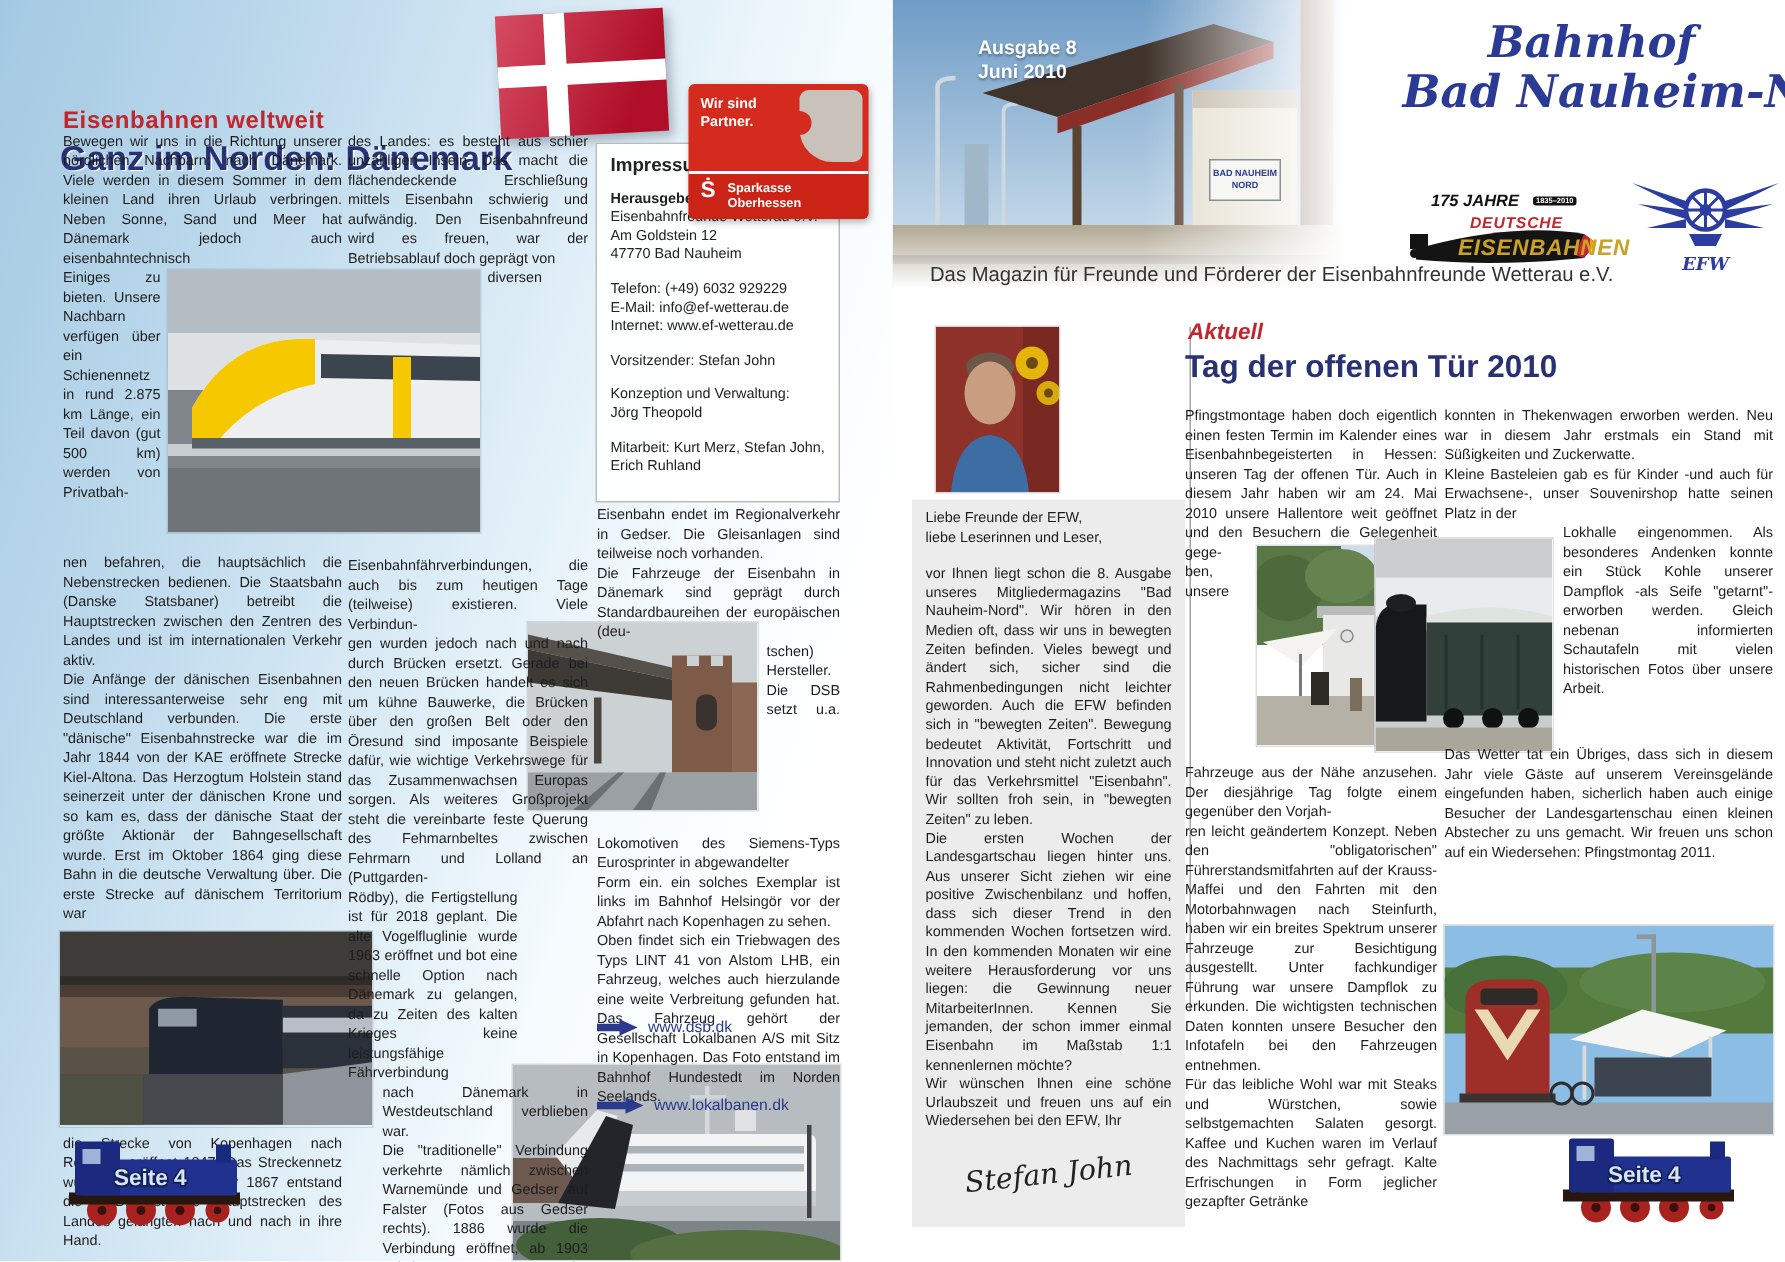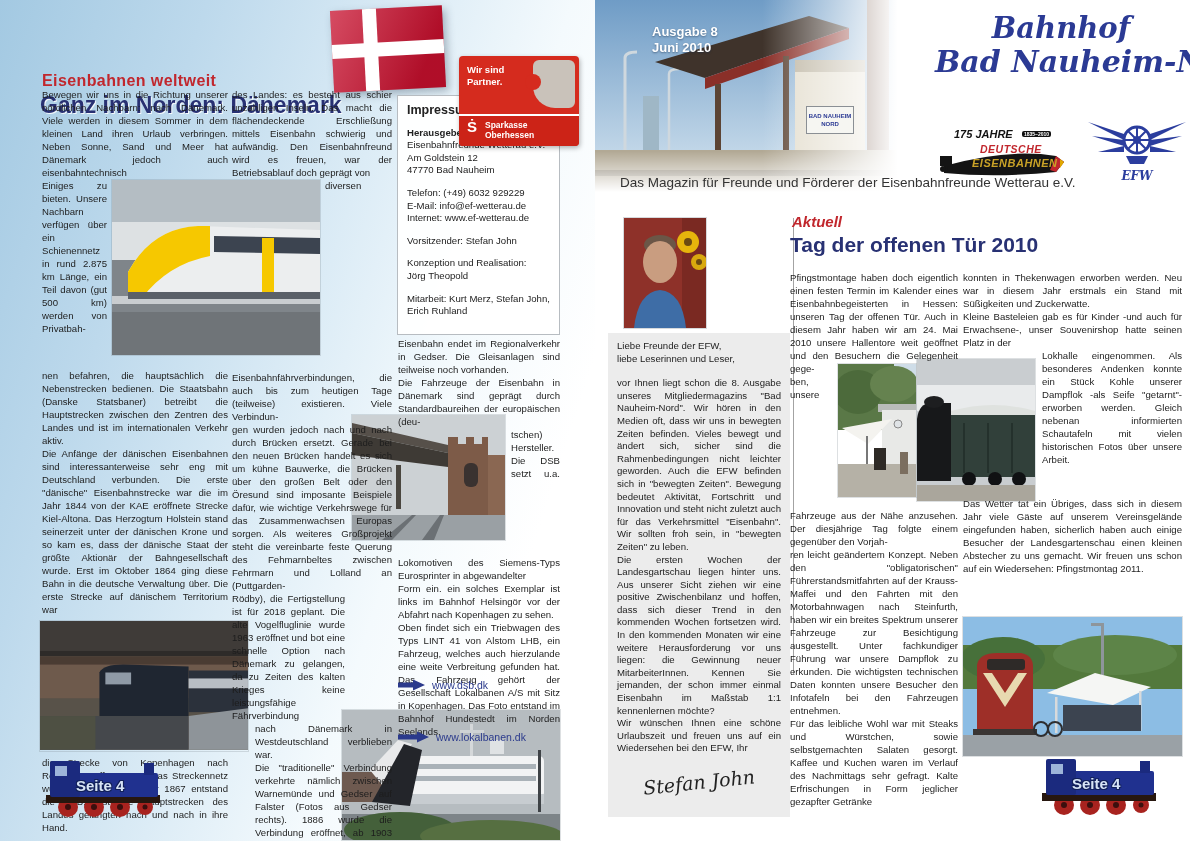--- a/index.html
+++ b/index.html
@@ -61,21 +61,21 @@
     color:#2b3a94;font-size:6px;font-weight:bold;text-align:center;line-height:8px;padding-top:5px;box-sizing:border-box;}
   .hdr-fade{position:absolute;left:595px;top:0;width:322px;height:194px;pointer-events:none;
     background:linear-gradient(90deg,rgba(255,255,255,0) 52%,#fff 94%),linear-gradient(180deg,rgba(255,255,255,0) 78%,#fff 99%);}
   .tagline{position:absolute;left:620px;top:175px;font-size:13.5px;color:#333;}
   
   .logo175{position:absolute;left:938px;top:126px;width:130px;height:58px;}
   .logo175 svg{position:absolute;inset:0;}
   .logo175 .t1{position:absolute;left:16px;top:2px;font-size:11px;font-weight:bold;font-style:italic;color:#111;white-space:nowrap;}
   .logo175 .t1b{position:absolute;left:84px;top:5px;font-size:5px;font-weight:bold;color:#fff;background:#111;padding:0 2px;border-radius:2px;}
   .logo175 .t2{position:absolute;left:42px;top:17px;font-size:10.5px;font-weight:bold;font-style:italic;color:#c1272d;letter-spacing:.5px;}
-  .logo175 .t3{position:absolute;left:34px;top:31px;font-size:11px;font-weight:bold;font-style:italic;color:#c9a227;letter-spacing:.5px;}
+  .logo175 .t3{position:absolute;left:34px;top:31px;font-size:15px;font-weight:bold;font-style:italic;color:#c9a227;letter-spacing:.5px;}
   
   .efw{position:absolute;left:1086px;top:112px;width:102px;height:78px;}
   
   .editorial{position:absolute;left:608px;top:218px;width:182px;}
   .portrait{position:relative;margin-left:16px;width:82px;height:110px;overflow:hidden;box-shadow:0 0 0 1px rgba(120,130,140,.3);}
   .portrait svg{display:block;width:100%;height:100%;}
   .edi-box{margin-top:5px;background:#ececec;padding:7px 9px 10px 9px;font-size:9.6px;line-height:12.6px;
     text-align:justify;color:#1d1d1d;}
   .edi-box .sal{text-align:left;}
   .edi-box .gap{margin-top:12px;}
@@ -202,21 +202,21 @@
     <div class="impressum">
       <div class="ttl">Impressum</div>
       <div class="b">Herausgeber:</div>
       <div>Eisenbahnfreunde Wetterau e.V.</div>
       <div>Am Goldstein 12</div>
       <div>47770 Bad Nauheim</div>
       <div class="grp">Telefon: (+49) 6032 929229</div>
       <div>E-Mail: info@ef-wetterau.de</div>
       <div>Internet: www.ef-wetterau.de</div>
       <div class="grp">Vorsitzender: Stefan John</div>
-      <div class="grp">Konzeption und Realisation:</div>
+      <div class="grp">Konzeption und Verwaltung:</div>
       <div>Jörg Theopold</div>
       <div class="grp">Mitarbeit: Kurt Merz, Stefan John, Erich Ruhland</div>
     </div>
 
     <div class="sparkasse">
       <div class="spk-puzzle"></div>
       <div class="spk-slogan">
         <span>Wir sind</span><br>
         <span>Partner.</span>
       </div>

